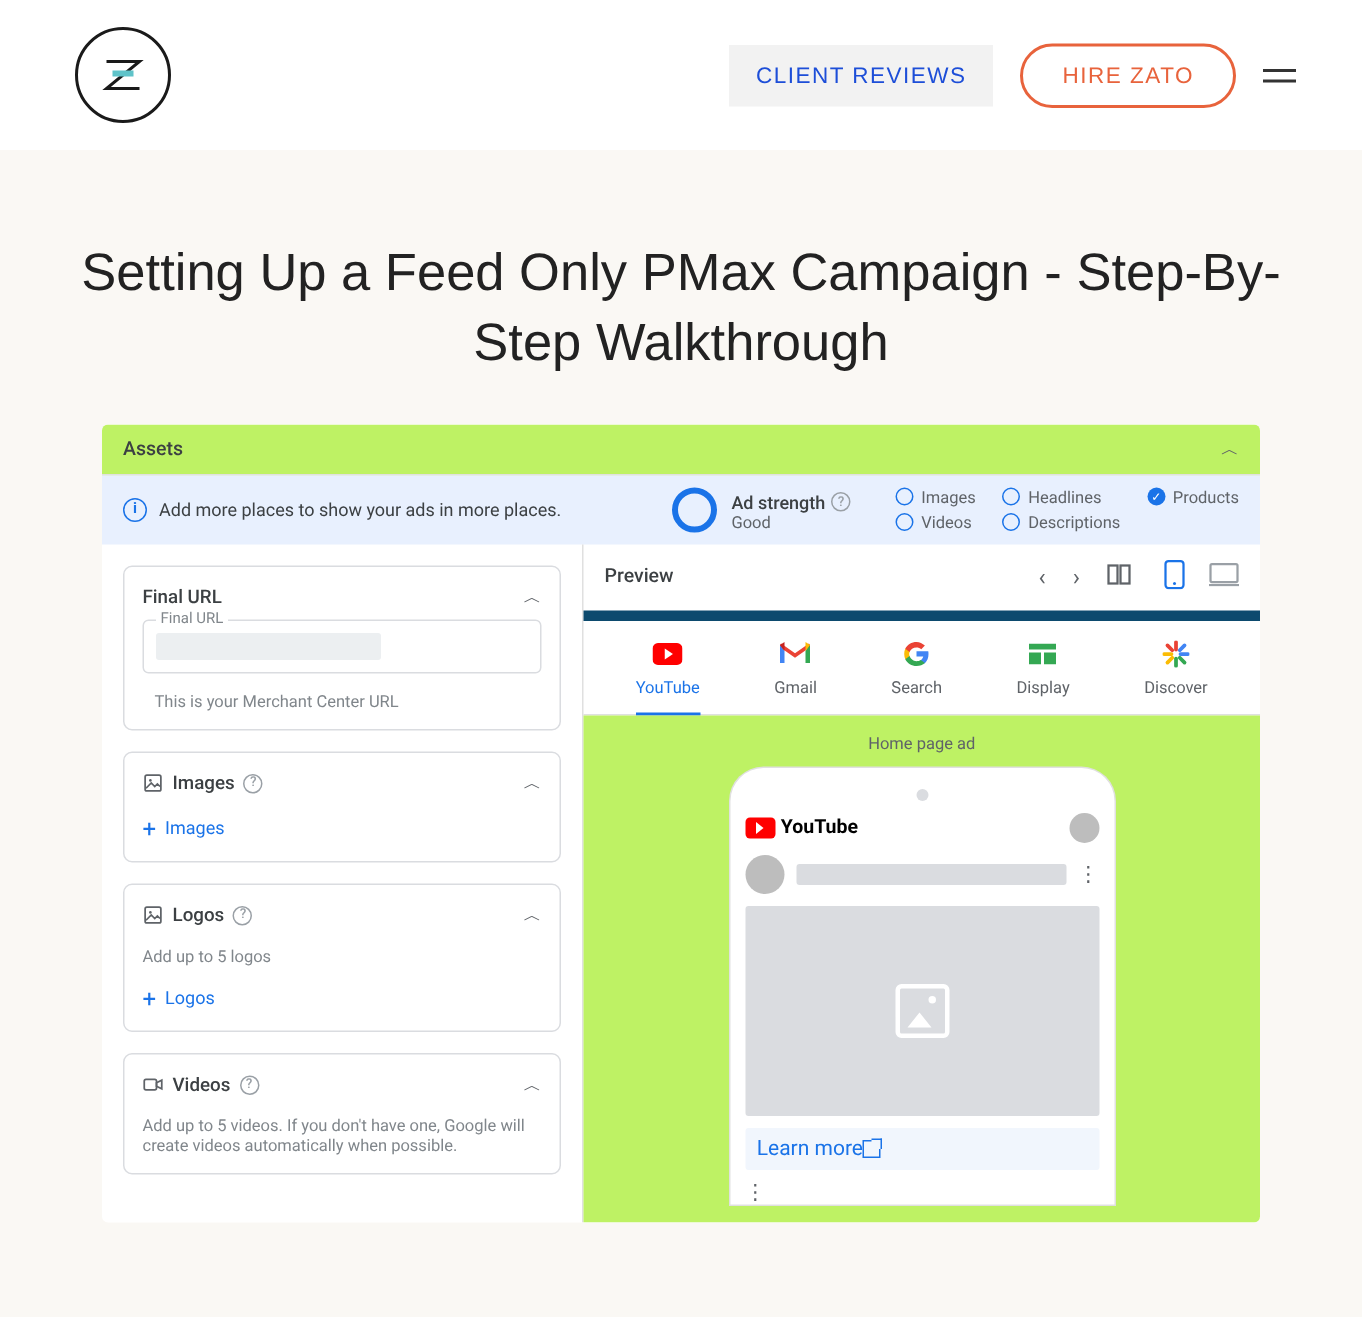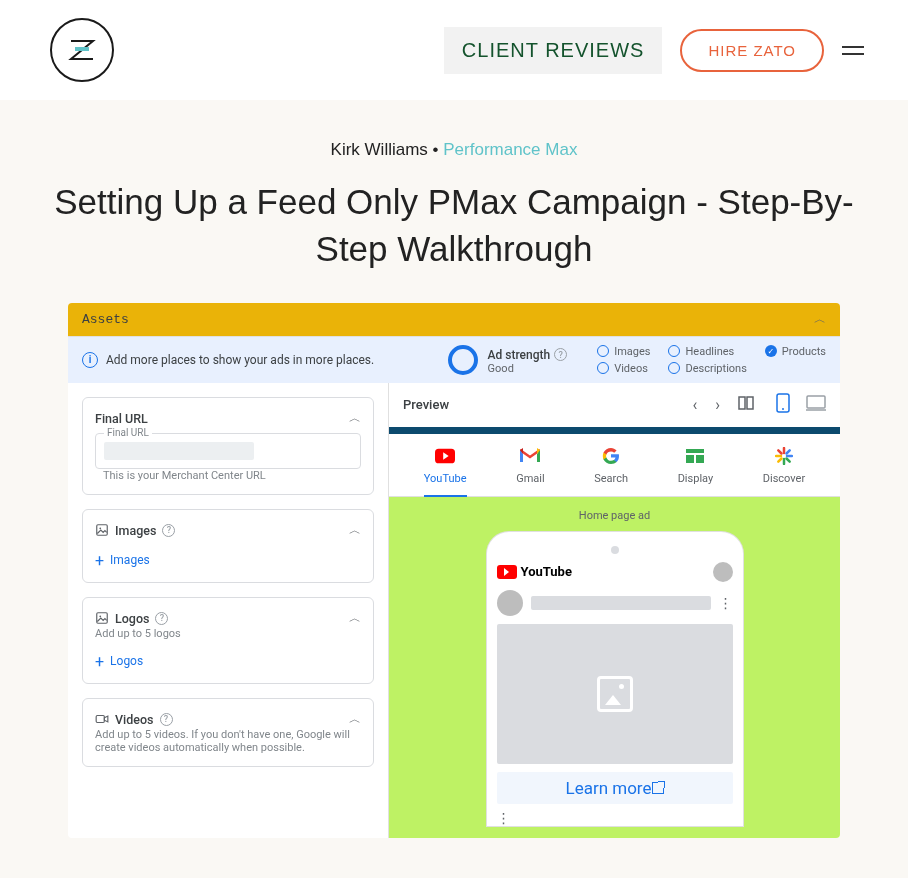--- a/index.html
+++ b/index.html
@@ -2,36 +2,36 @@
 <html><head>
 <meta charset="utf-8">
 <style>
   * { box-sizing: border-box; margin: 0; padding: 0; }
   body { font-family: -apple-system, BlinkMacSystemFont, "Segoe UI", Helvetica, Arial, sans-serif; background: #faf8f4; width: 908px; }
   
   
   .site-header { display: flex; align-items: center; justify-content: space-between; padding: 18px 44px 18px 50px; background: #fff; }
   .logo-circle { width: 64px; height: 64px; border: 2px solid #1a1a1a; border-radius: 50%; display: flex; align-items: center; justify-content: center; }
   .header-right { display: flex; align-items: center; gap: 18px; }
-  .btn-reviews { background: #f2f2f2; border: none; padding: 12px 18px; font-size: 20px; letter-spacing: 1px; color: #14532d; cursor: pointer; }
+  .btn-reviews { background: #f2f2f2; border: none; padding: 12px 18px; font-size: 15px; letter-spacing: 1px; color: #1d4ed8; cursor: pointer; }
   .btn-hire { background: #fff; border: 2px solid #e8633c; color: #e8633c; border-radius: 30px; padding: 11px 26px; font-size: 15px; letter-spacing: 1px; cursor: pointer; text-align: right; }
   .hamburger { display: flex; flex-direction: column; gap: 5px; cursor: pointer; }
   .hamburger span { width: 22px; height: 2px; background: #333; }
 
   
   .article-head { text-align: center; padding: 40px 40px 30px; }
   .byline { font-size: 17px; color: #222; }
   .byline .cat { color: #5fc3c9; }
   .article-title { font-size: 35px; font-weight: 400; color: #222; margin-top: 18px; line-height: 1.35; }
 
   
   .shot-wrap { margin: 0 68px 30px; background: #fff; border-radius: 4px; overflow: hidden; font-family: Roboto, Arial, sans-serif; }
 
   
-  .assets-bar { display: flex; align-items: center; justify-content: space-between; padding: 8px 14px; background:#eab308; border-bottom:1px solid #e0e0e0;font-family:Liberation Mono, monospace; }
+  .assets-bar { display: flex; align-items: center; justify-content: space-between; padding: 8px 14px; background:#bef264; border-bottom:1px solid #e0e0e0; }
   .assets-bar .label { font-size: 13px; color: #3c4043; font-weight:500; }
   .chev { color:#5f6368; font-size:12px; }
 
   
   .info-strip { display: flex; align-items: center; background: #e8f0fe; padding: 8px 14px; font-size: 12px; color:#3c4043; gap:30px; }
   .info-left { display:flex; align-items:center; gap:8px; flex:1; }
   .info-i { width:16px; height:16px; border:1.5px solid #1a73e8; border-radius:50%; color:#1a73e8; font-size:10px; display:inline-flex; align-items:center; justify-content:center; font-weight:bold;}
   .ad-strength { display:flex; align-items:flex-end; gap:10px; }
   .strength-ring { width:30px; height:30px; border:4px solid #1a73e8; border-radius:50%; }
   .strength-txt .t { font-size:12px; color:#3c4043; font-weight:500; display:flex; align-items:center; gap:4px;}
@@ -40,21 +40,21 @@
   .cl-item { display:flex; align-items:center; gap:5px; }
   .circ-o { width:12px; height:12px; border:1.5px solid #1a73e8; border-radius:50%; display:inline-block; }
   .circ-f { width:12px; height:12px; background:#1a73e8; border-radius:50%; display:inline-flex; align-items:center; justify-content:center; color:#fff; font-size:8px; }
 
   
   .main-split { display:flex; }
   .left-col { width: 321px; border-right:1px solid #e0e0e0; padding:14px 14px; display:flex; flex-direction:column; gap:14px; }
   .card { border:1px solid #dadce0; border-radius:6px; padding:12px; background:#fff; }
   .card-head { display:flex; align-items:center; justify-content:space-between; }
   .card-title { font-size:12.5px; color:#3c4043; font-weight:500; display:flex; align-items:center; gap:6px; }
-  .card-sub { font-size:11px; color:#80868b; margin-top:0; }
+  .card-sub { font-size:11px; color:#80868b; margin-top:12px; }
   .add-link { color:#1a73e8; font-size:12px; margin-top:12px; display:flex; align-items:center; gap:6px; }
   .field-outline { border:1px solid #dadce0; border-radius:4px; margin-top:6px; position:relative; padding:8px 8px; }
   .field-label { position:absolute; top:-7px; left:8px; background:#fff; padding:0 3px; font-size:10px; color:#80868b; }
   .redact { background:#eceff1; height:18px; width:150px; border-radius:2px; }
   .help-q { width:13px; height:13px; border:1px solid #9aa0a6; border-radius:50%; font-size:9px; color:#9aa0a6; display:inline-flex; align-items:center; justify-content:center; }
   .img-ico { width:14px; height:14px; display:inline-block; }
 
   
   .right-col { flex:1; display:flex; flex-direction:column; }
   .preview-bar { display:flex; align-items:center; justify-content:space-between; padding:10px 14px; border-bottom:7px solid #0c4a6e; }
@@ -79,21 +79,21 @@
   .yt-left .yt-ico { width:20px; height:14px; background:#ff0000; border-radius:3px; position:relative; }
   .yt-left .yt-ico::after { content:''; position:absolute; left:7px; top:3px; border-left:5px solid #fff; border-top:4px solid transparent; border-bottom:4px solid transparent; }
   .grey-circ { width:20px; height:20px; background:#bdbdbd; border-radius:50%; }
   .row-line { display:flex; align-items:center; gap:8px; margin-bottom:8px; }
   .grey-bar { height:10px; background:#dadce0; border-radius:2px; }
   .dots { color:#5f6368; font-size:14px; }
   .img-ph { background:#dadce0; height:140px; border-radius:2px; display:flex; align-items:center; justify-content:center; margin-bottom:8px; }
   .img-ph .picon { width:36px; height:36px; border:3px solid #fff; border-radius:4px; position:relative; }
   .img-ph .picon::after { content:''; position:absolute; left:5px; bottom:4px; width:0; height:0; border-left:8px solid transparent; border-right:8px solid transparent; border-bottom:10px solid #fff; }
   .img-ph .picon::before { content:''; position:absolute; right:6px; top:5px; width:5px; height:5px; background:#fff; border-radius:50%; }
-  .learn-row { display:flex; justify-content:center; align-items:center; background:#f1f6fd; padding:6px 8px; font-size:17px; color:#1a73e8; border-radius:2px; margin-bottom:6px; }
+  .learn-row { display:flex; justify-content:flex-start; align-items:center; background:#f1f6fd; padding:6px 8px; font-size:14px; color:#1a73e8; border-radius:2px; margin-bottom:6px; }
   .ext-ico { width:12px; height:12px; border:1.5px solid #1a73e8; position:relative; }
   .ext-ico::after { content:''; position:absolute; right:-2px; top:-2px; width:6px; height:6px; border-top:1.5px solid #1a73e8; border-right:1.5px solid #1a73e8; background:#f1f6fd; }
   .ad-block { display:flex; justify-content:space-between; }
   .ad-txt .h { font-size:12px; font-weight:bold; color:#202124; }
   .ad-txt .d { font-size:10px; color:#5f6368; margin-top:2px;}
   .ad-txt .a { font-size:10px; color:#202124; font-weight:bold; margin-top:2px; display:flex; align-items:center; gap:4px;}
   .ad-txt .a .rb { display:inline-block; width:140px; height:12px; background:#eceff1; border-radius:2px; }
 </style>
 </head>
 <body>
@@ -109,23 +109,20 @@
     <button class="btn-reviews">CLIENT REVIEWS</button>
     <button class="btn-hire">HIRE ZATO</button>
     <div class="hamburger">
         <span></span>
         <span></span>
       </div>
   </div>
 </header>
 
 <div class="article-head">
-  <div class="byline">
-    <span>Kirk Williams</span><span> • </span><span class="cat">Performance Max</span>
-  </div>
   <h1 class="article-title">Setting Up a Feed Only PMax Campaign - Step-By-Step Walkthrough</h1>
 </div>
 
 <div class="shot-wrap">
 
   <div class="assets-bar">
     <span class="label">Assets</span>
     <span class="chev">︿</span>
   </div>
 

